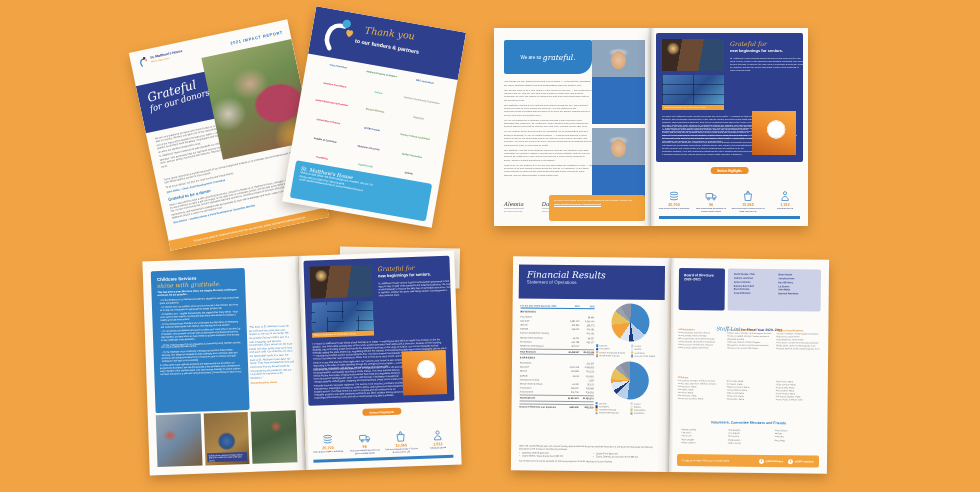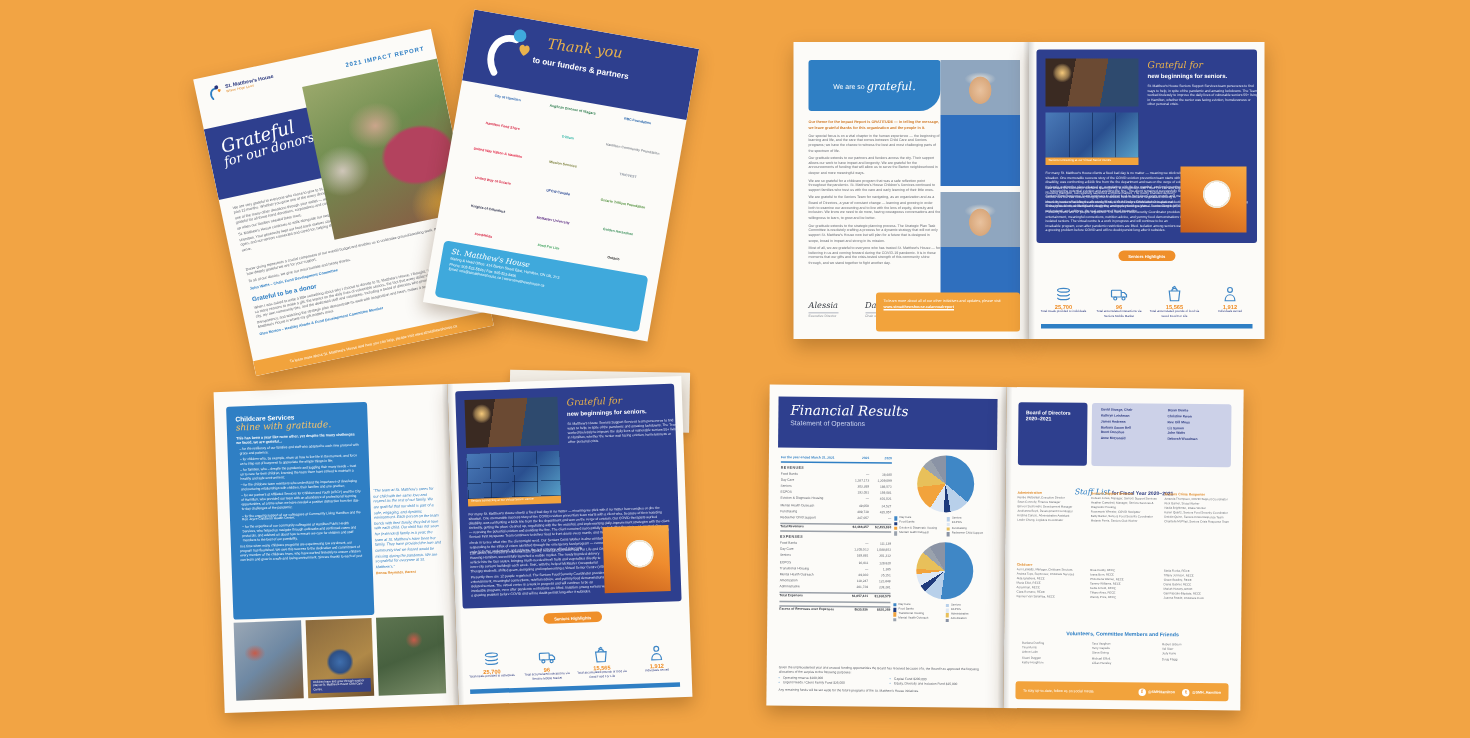--- a/index.html
+++ b/index.html
@@ -41,21 +41,21 @@
   .fund-fig{position:absolute;left:8px;top:5px;}
   .fund-script{position:absolute;left:52px;top:8px;font-size:9.5px;color:#e9b24c;transform:rotate(-3deg);}
   .fund-sub{position:absolute;left:44px;top:24px;font-size:5.4px;font-weight:bold;color:#fff;}
   .fund-grid{position:absolute;left:10px;right:10px;top:54px;bottom:48px;display:grid;grid-template-columns:1fr 1fr 1fr;align-content:space-between;justify-items:center;}
   .chip{font-size:2.3px;font-weight:bold;text-align:center;line-height:1.1;max-width:40px;}
   .fund-addr{position:absolute;left:7px;right:7px;bottom:5px;height:38px;background:#3fa9dc;border-radius:3px;color:#fff;padding:4px 6px;box-sizing:border-box;}
   .addr-script{font-size:5px;}
   .addr-line{font-size:2.4px;line-height:1.5;}
 
   
-  .spread2{position:absolute;left:529px;top:28px;width:372px;height:198px;display:flex;}
+  .spread2{position:absolute;left:494px;top:28px;width:372px;height:198px;display:flex;}
   .spread2 .pg{position:relative;width:157px;height:198px;background:#fcfbf8;box-shadow:0 5px 12px rgba(70,35,0,.30);overflow:hidden;}
   .let-box{position:absolute;left:10px;top:12px;width:88px;height:34px;background:#2f7fc4;border-radius:2px 2px 14px 2px;color:#fff;display:flex;align-items:center;justify-content:center;}
   .let-box .a{font-size:4.6px;}
   .let-box .b{font-size:7.5px;margin-left:1.5px;}
   .let-col{position:absolute;left:10px;top:52px;width:88px;}
   .let-intro{font-size:2.5px;font-weight:bold;color:#d07a28;line-height:1.4;margin-bottom:1.6px;}
   .let-col p{font-size:2.4px;line-height:1.4;color:#6b6f76;margin:0 0 1.6px 0;}
   .let-photos{position:absolute;right:6px;top:12px;width:53px;}
   .ph-portrait{width:53px;height:84px;margin-bottom:4px;
     background:

